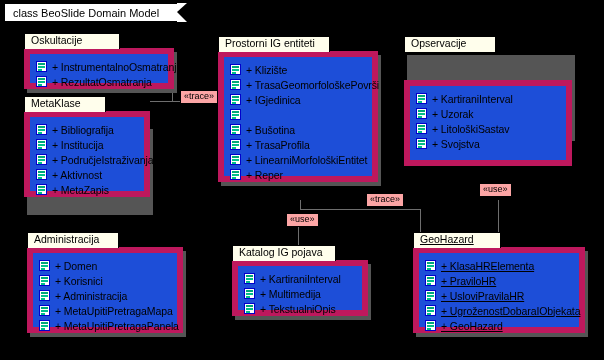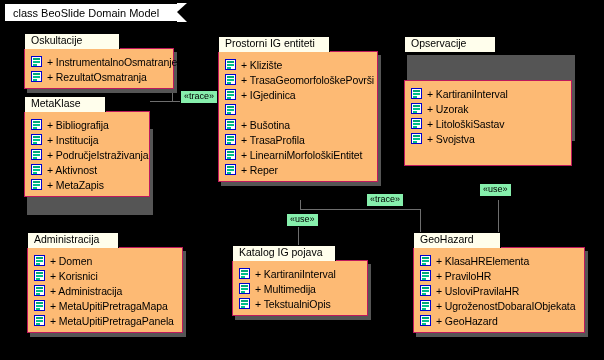--- a/index.html
+++ b/index.html
@@ -60,22 +60,22 @@
     display: flex;
     align-items: flex-start;
     padding: 0 6px;
     font-size: 10.5px;
     color: #000000;
     white-space: nowrap;
     position: relative;
     z-index: 3;
   }
   .pkg-body {
-    background: #fdba74;
-    border: 1px solid #be185d;
+    background: #1d4ed8;
+    border: 6px solid #be185d;
     box-sizing: border-box;
     padding: 5px 6px 6px 6px;
     margin-top: -1px;
     position: relative;
     z-index: 2;
   }
   .pkg-shadow {
     position: absolute;
     background: #555555;
     z-index: 1;
@@ -118,21 +118,21 @@
   .conn {
     position: absolute;
     background: #6e6e6e;
     z-index: 1;
   }
   .conn.h { height: 1px; }
   .conn.v { width: 1px; }
 
   .stereo {
     position: absolute;
-    background: #86efac;
+    background: #fca5a5;
     border: 1px solid #000000;
     font-size: 9px;
     color: #000000;
     padding: 0px 3px 1px 3px;
     line-height: 11px;
     white-space: nowrap;
     z-index: 5;
   }
 </style>
 </head>
@@ -410,21 +410,21 @@
           <span class="cls-icon">
             <i class="r1"></i>
             <i class="r2"></i>
             <i class="r3"></i>
           </span>
           <span class="cls-label">+ Svojstva</span>
         </div>
       </div>
     </div>
     <div class="pkg-shadow" style="left: 416px; top: 251px; width: 172px; height: 86px;"></div>
-    <div class="package" style="left: 413px; top: 232px; width: 172px;">
+    <div class="package" style="left: 413px; top: 232px; width: 172px; text-decoration: underline;">
       <div class="pkg-tab" style="width: 88px;">
         <span>GeoHazard</span>
       </div>
       <div class="pkg-body" style="height: 86px;">
         <div class="cls-row">
           <span class="cls-icon">
             <i class="r1"></i>
             <i class="r2"></i>
             <i class="r3"></i>
           </span>

